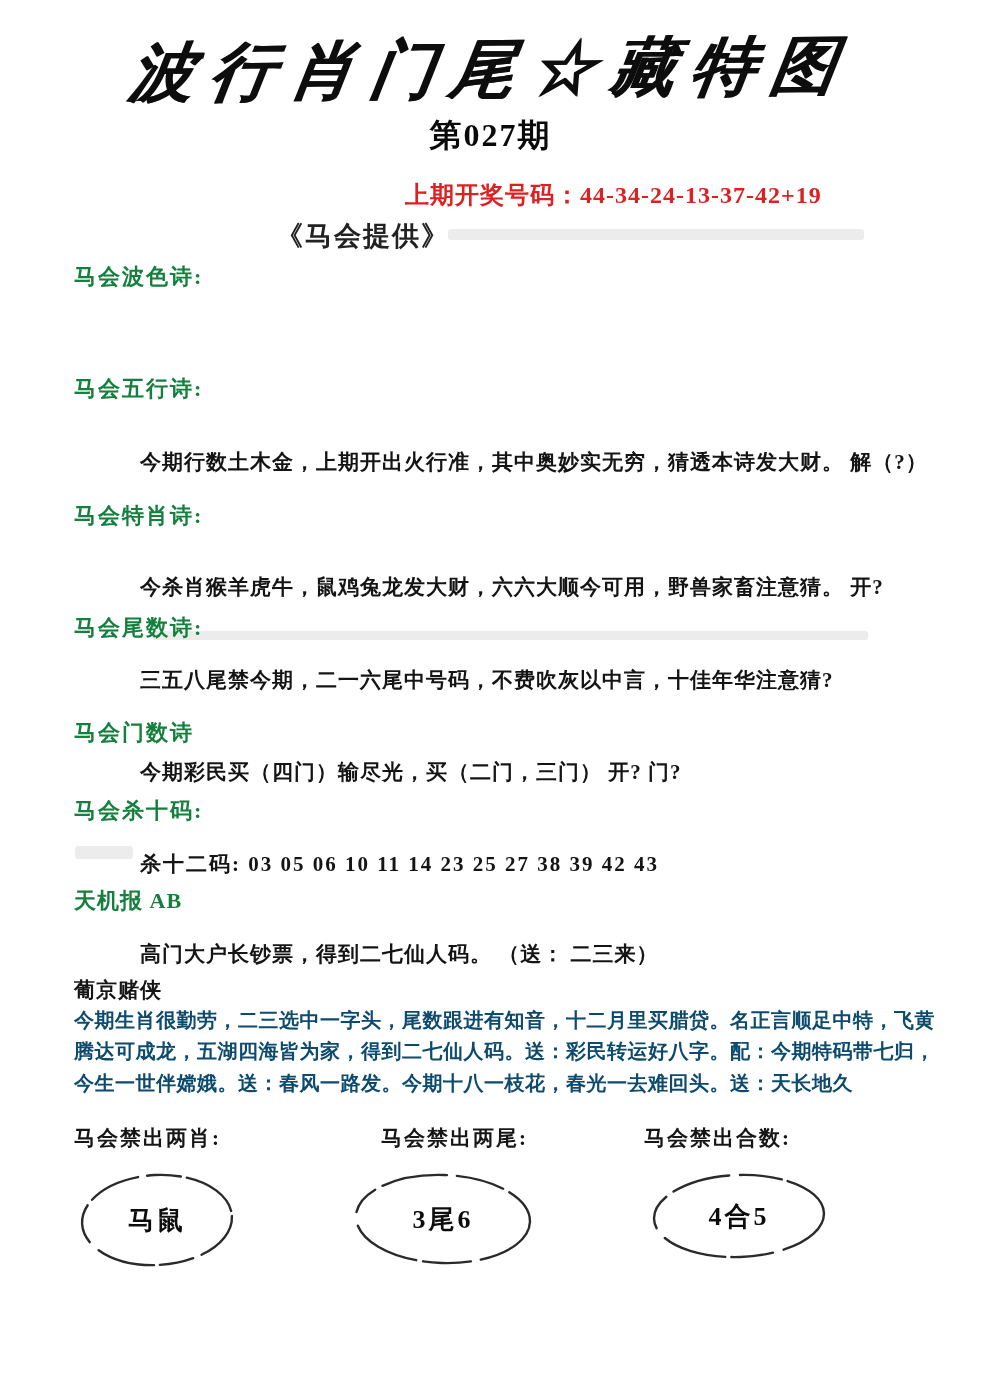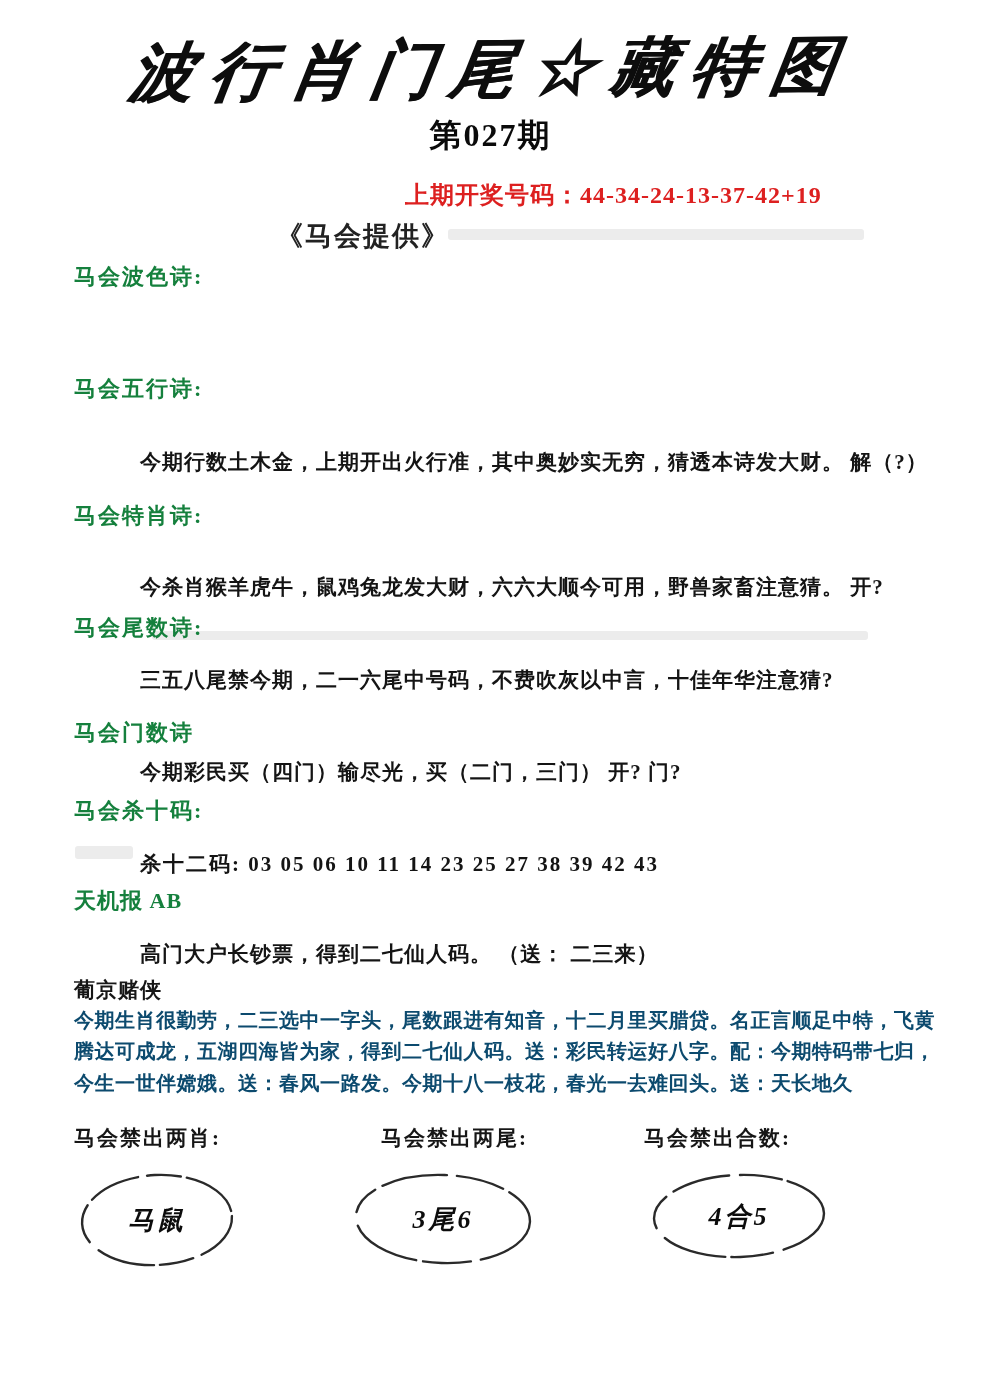--- a/index.html
+++ b/index.html
@@ -51,21 +51,21 @@
   .ban-label{
     top:1124px;
     font-size:21px;font-weight:bold;letter-spacing:2px;
   }
   .ban-oval{
     display:flex;align-items:center;justify-content:center;
   }
   .ban-oval svg{position:absolute;left:0;top:0;}
   .ban-value{
     position:relative;z-index:2;
-    font-size:26px;font-weight:bold;letter-spacing:3px;color:#0c0c0c;font-style:italic;
+    font-size:26px;font-weight:bold;letter-spacing:3px;color:#0c0c0c;
   }
   .smudge{position:absolute;background:#ececec;border-radius:3px;}
 </style>
 </head>
 <body>
 
 <div id="page">
 
   <div class="smudge" style="left:448px;top:229px;width:416px;height:11px;"></div>
   <div class="smudge" style="left:152px;top:631px;width:716px;height:9px;"></div>

